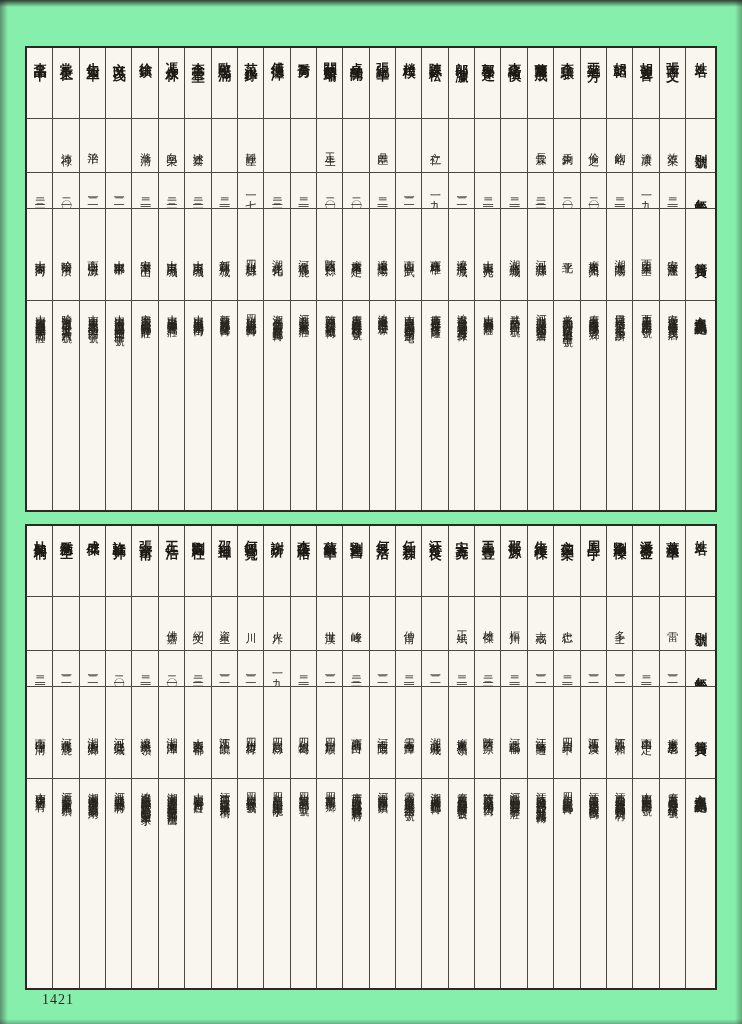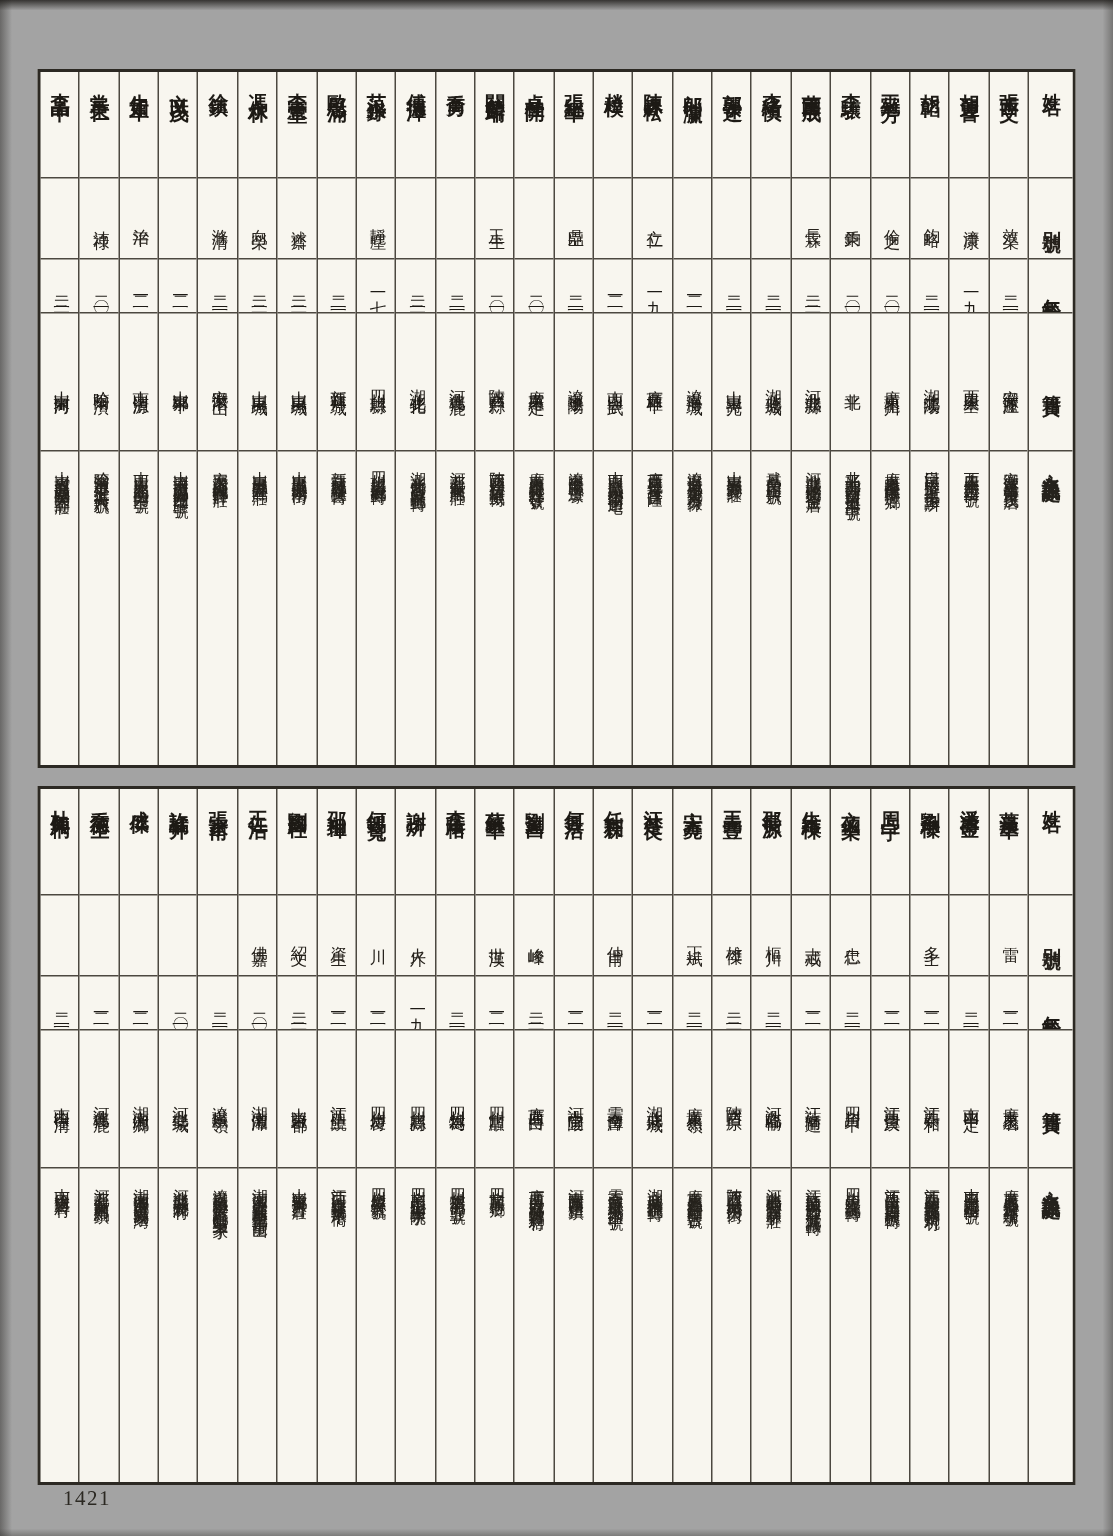--- a/index.html
+++ b/index.html
@@ -1,20 +1,20 @@
 <!DOCTYPE html>
 <html><head>
 <meta charset="utf-8">
 <style>
   html,body{margin:0;padding:0;background:#8f8d86;}
   .page{
     position:relative;
     width:742px;height:1024px;
     margin:0 auto;
-    background:#a3a3a3;
+    background:#86efac;
     font-family:"Liberation Serif","DejaVu Serif",serif;
     color:#1d1a15;
     overflow:hidden;
   }
   
   .edge-top{position:absolute;top:0;left:0;right:0;height:7px;
     background:linear-gradient(180deg,rgba(35,33,30,.85),rgba(35,33,30,0));pointer-events:none;}
   .edge-left{position:absolute;top:0;bottom:0;left:0;width:8px;
     background:linear-gradient(90deg,rgba(35,33,30,.45),rgba(35,33,30,0));pointer-events:none;}
   .edge-right{position:absolute;top:0;bottom:0;right:0;width:7px;

